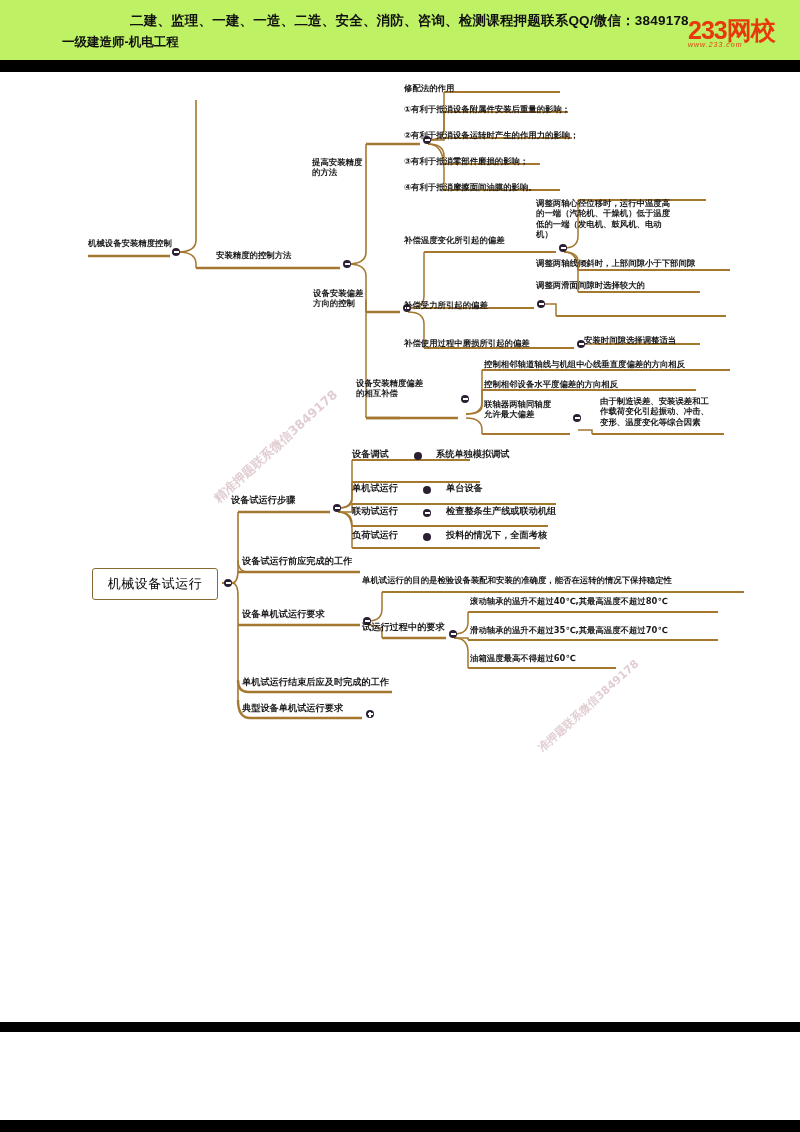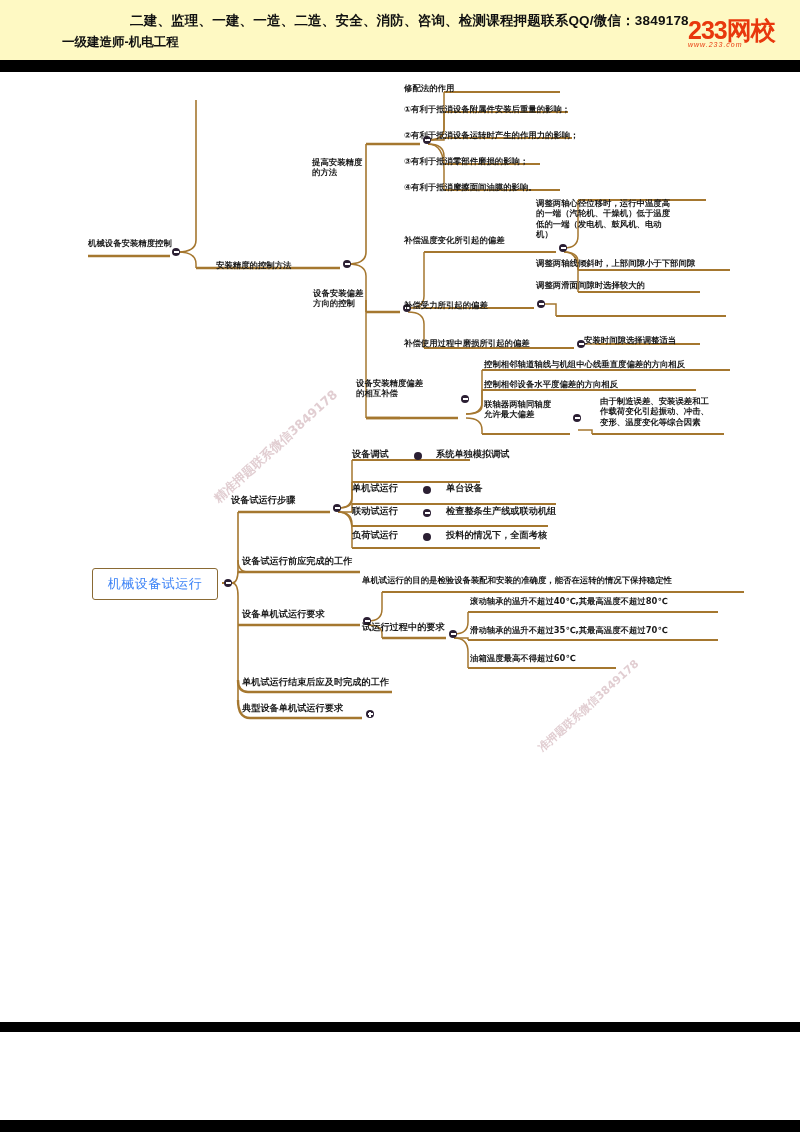--- a/index.html
+++ b/index.html
@@ -6,21 +6,21 @@
   body{font-family:"Liberation Sans","DejaVu Sans",sans-serif;}
   #page{position:relative;width:800px;height:1132px;background:#ffffff;overflow:hidden;}
 
   
   .blackbar{position:absolute;left:0;width:800px;background:#000;}
   #bar-top{top:60px;height:12px;}
   #bar-bottom{top:1120px;height:12px;}
   #bar-mid{top:1022px;height:10px;}
 
   
-  #header{position:absolute;left:0;top:0;width:800px;height:60px;background:#fef9c3;}
+  #header{position:absolute;left:0;top:0;width:800px;height:60px;background:#bef264;}
   #hdr-line1{position:absolute;left:130px;top:12px;font-size:13.5px;font-weight:bold;color:#111;
              letter-spacing:.2px;white-space:nowrap;}
   #hdr-line2{position:absolute;left:62px;top:34px;font-size:12.5px;font-weight:bold;color:#111;white-space:nowrap;}
   #logo-top{position:absolute;left:688px;top:18px;width:104px;height:36px;}
   .logo-main{font-size:25px;font-weight:bold;color:#e8380d;letter-spacing:-1px;line-height:25px;
              font-family:"Liberation Sans",sans-serif;}
   .logo-sub{font-size:7px;color:#e8380d;letter-spacing:1px;margin-top:-2px;font-style:italic;}
 
   
   #sheet{position:absolute;left:62px;top:72px;width:676px;height:950px;background:#fff;}
@@ -33,21 +33,21 @@
   
   .node{position:absolute;font-family:"DejaVu Sans","Liberation Sans",sans-serif;
         color:#1a1a1a;font-weight:bold;line-height:1.22;white-space:pre-line;}
   .n9{font-size:8.4px;}
   .n10{font-size:9.2px;}
 
   
   #root-node{position:absolute;left:92px;top:568px;width:124px;height:30px;
              border:1.6px solid #8a6a34;background:#fff;border-radius:3px;
              display:flex;align-items:center;justify-content:center;}
-  #root-node span{font-size:13px;font-weight:normal;color:#3b82f6;letter-spacing:.5px;
+  #root-node span{font-size:13px;font-weight:normal;color:#000000;letter-spacing:.5px;
                   font-family:"DejaVu Sans","Liberation Sans",sans-serif;}
 
   
   .dot{position:absolute;width:8px;height:8px;border-radius:50%;background:#2b1f33;}
   .dot.plus{background:#2b1f33;}
   .dot.plus:after{content:"";position:absolute;left:1.5px;top:3.2px;width:5px;height:1.4px;background:#fff;}
   .dot.plus:before{content:"";position:absolute;left:3.3px;top:1.5px;width:1.4px;height:5px;background:#fff;}
   .dot.minus:after{content:"";position:absolute;left:1.5px;top:3.2px;width:5px;height:1.4px;background:#fff;}
 
   
@@ -177,21 +177,21 @@
       <path d="M238 680 Q 238 692 248 692 L392 692" stroke-width="2.4"></path>
 
       <path d="M238 700 Q 238 718 250 718 L362 718" stroke-width="2.4"></path>
     </g>
   </svg>
   </div>
 
   <div class="node n9" style="left:88px;top:238px;">机械设备安装精度控制</div>
   <div class="dot minus" style="left:172px;top:248px;"></div>
 
-  <div class="node n9" style="left:216px;top:260px;">安装精度的控制方法</div>
+  <div class="node n9" style="left:216px;top:250px;">安装精度的控制方法</div>
   <div class="dot minus" style="left:343px;top:260px;"></div>
 
   <div class="node n9" style="left:312px;top:119px;text-align:left;margin-top:38px;">提高安装精度
 的方法</div>
   <div class="dot minus" style="left:423px;top:136px;"></div>
 
   <div class="node n9" style="left:404px;top:83px;">修配法的作用</div>
   <div class="node n9" style="left:404px;top:104px;">①有利于抵消设备附属件安装后重量的影响；</div>
   <div class="node n9" style="left:404px;top:130px;">②有利于抵消设备运转时产生的作用力的影响；</div>
   <div class="node n9" style="left:404px;top:156px;">③有利于抵消零部件磨损的影响；</div>

